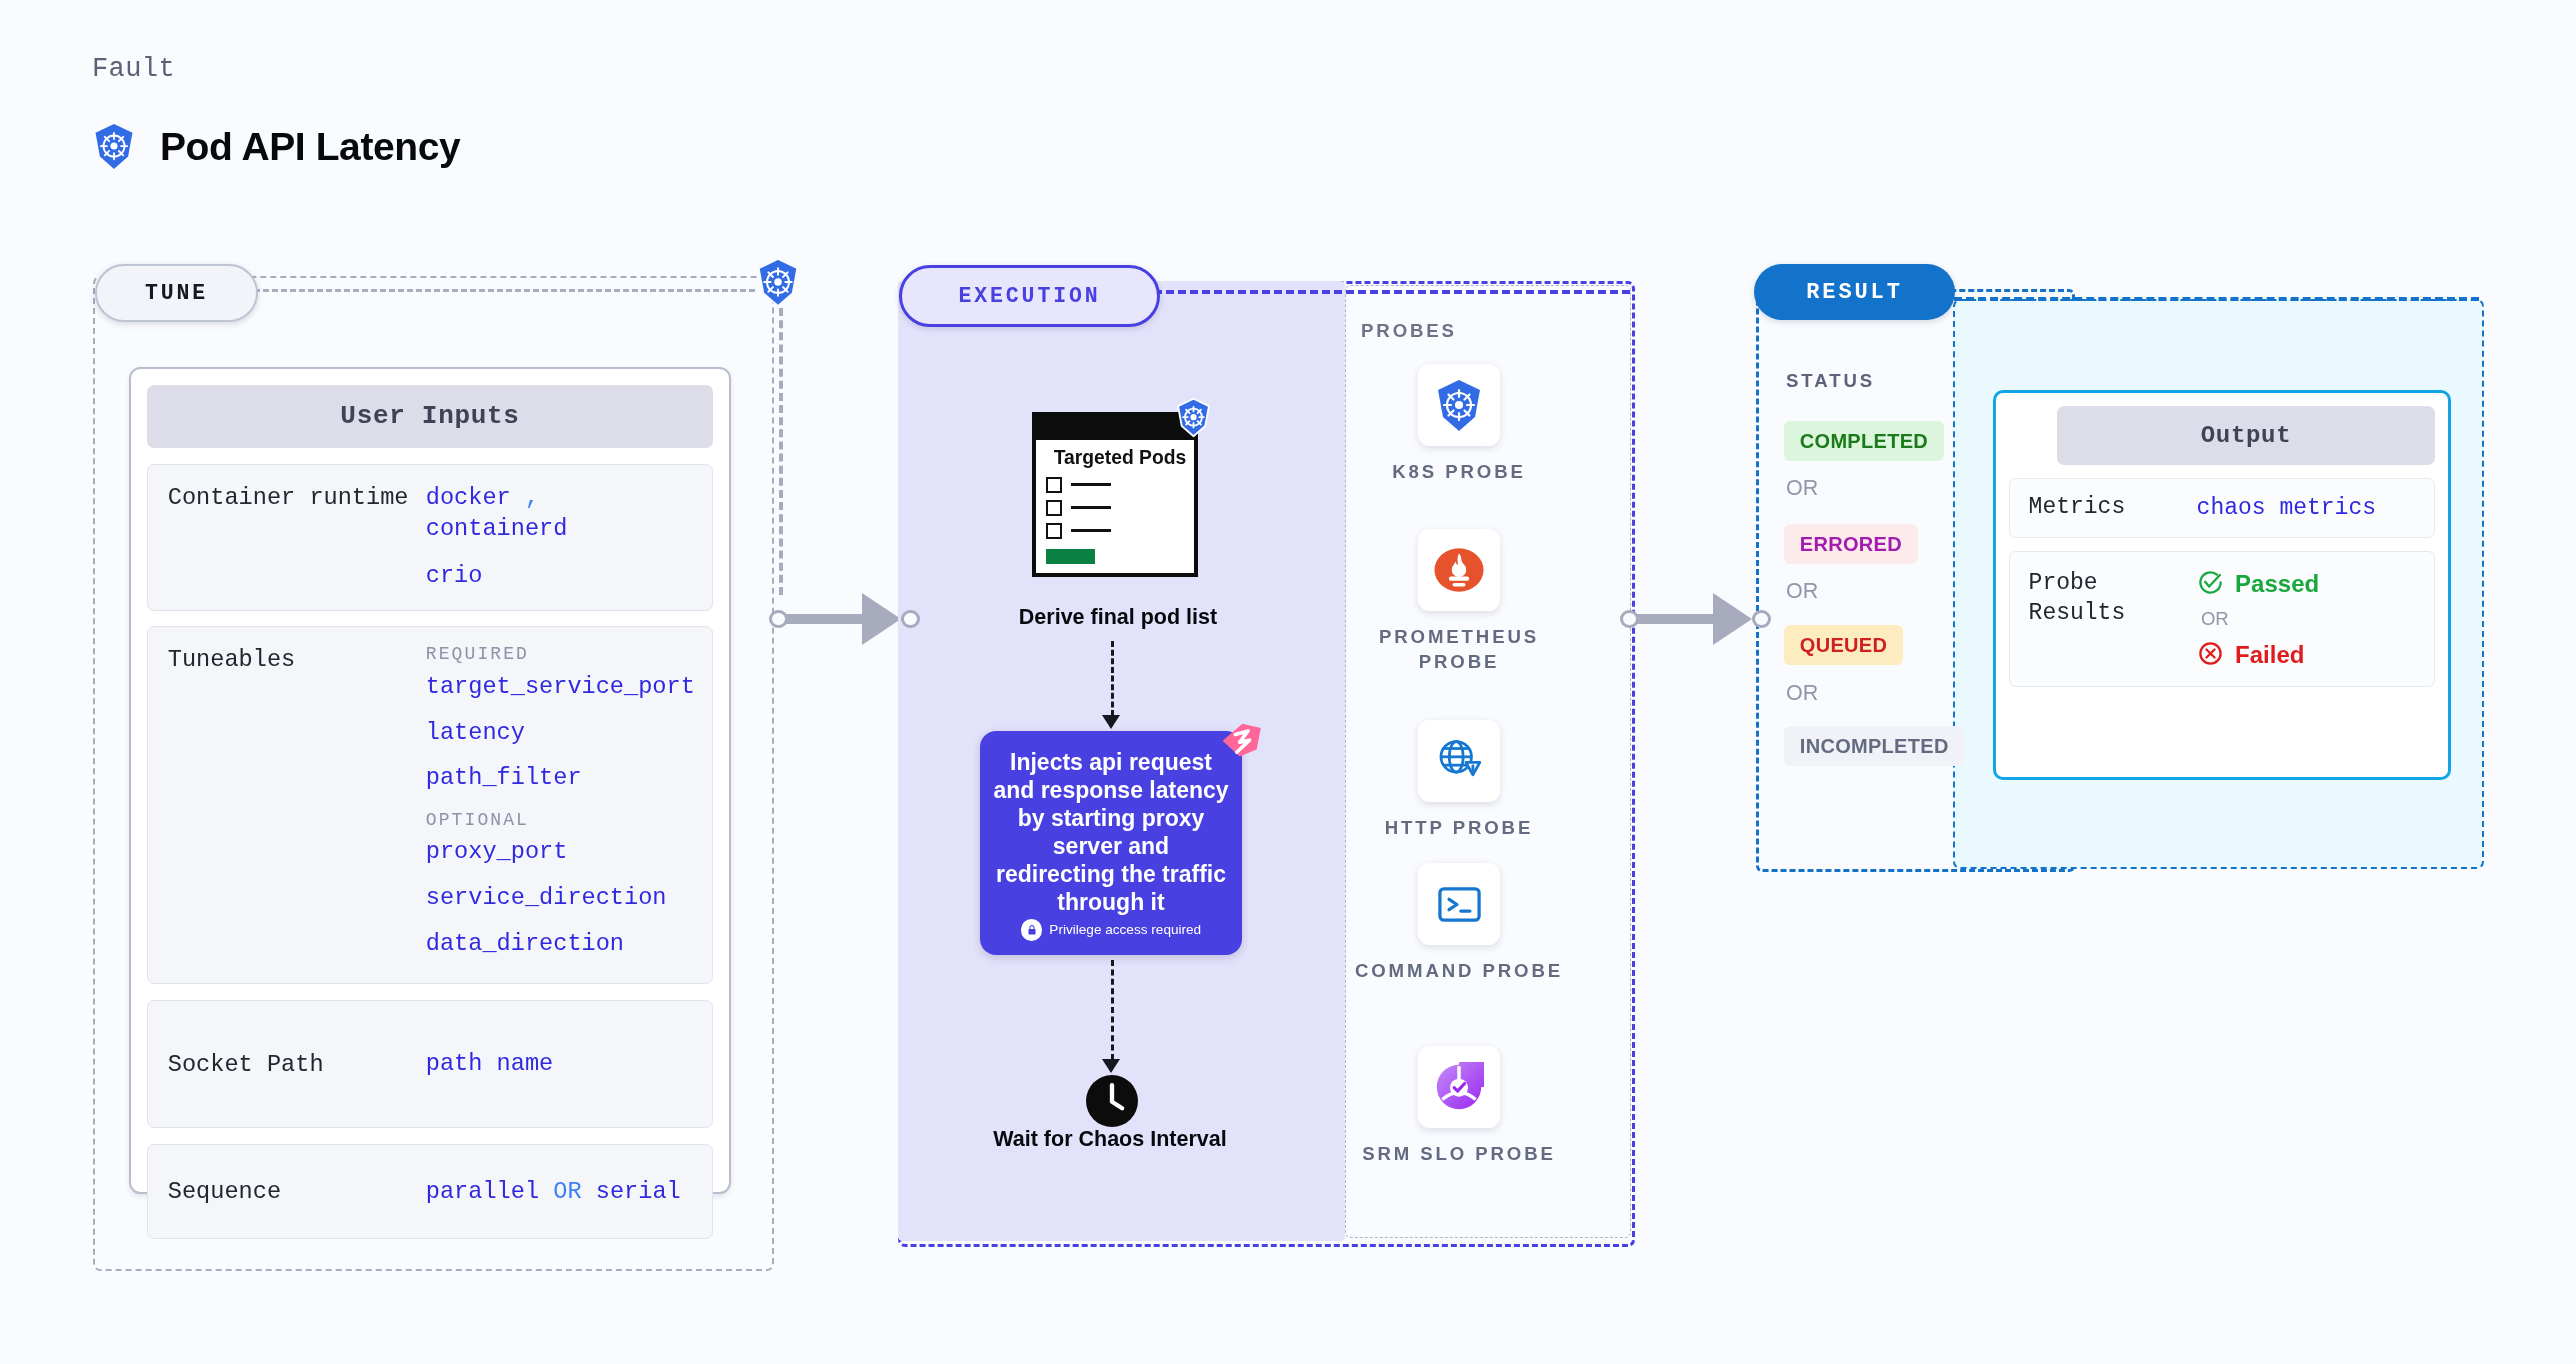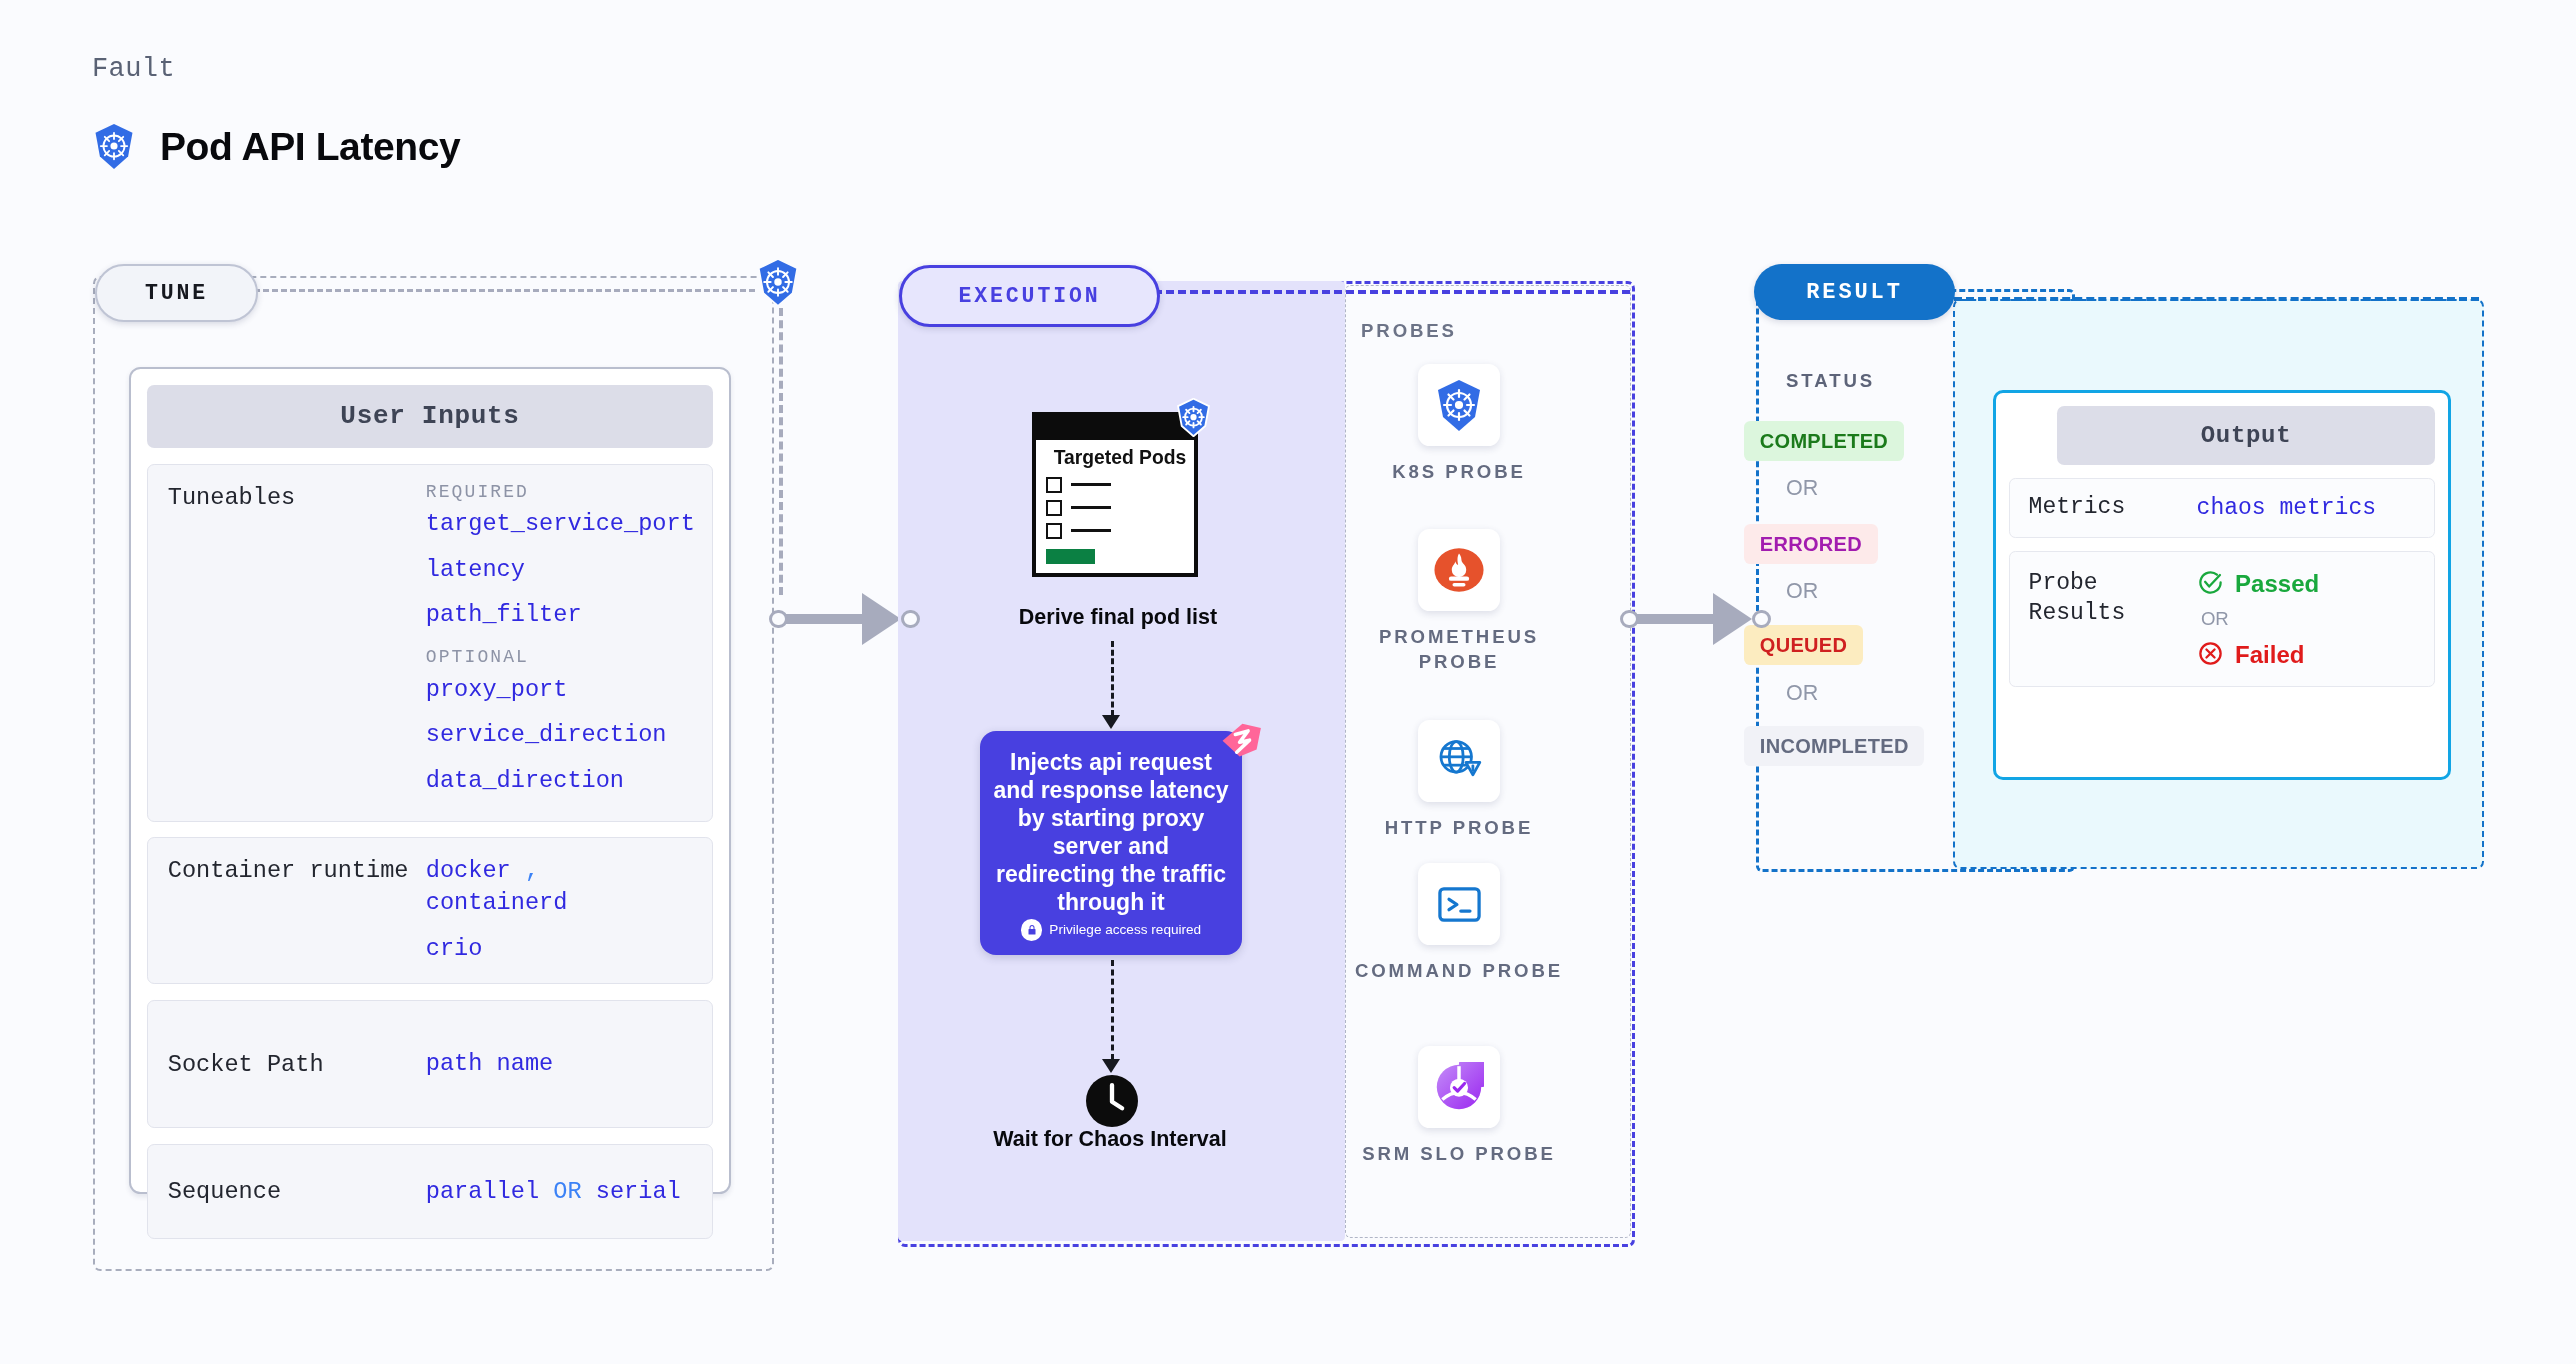--- a/index.html
+++ b/index.html
@@ -226,21 +226,21 @@
     margin-top:13px;font-size:18.6px;color:#646b80;letter-spacing:2.9px;
     text-align:center;line-height:1.35;font-weight:bold;
   }
 
   
   #status-title{
     position:absolute;left:1786px;top:370px;
     font-size:18.6px;color:#5d6479;letter-spacing:2.9px;font-weight:bold;
   }
   .status-badge{
-    position:absolute;left:1744px;border-radius:6.4px;
+    position:absolute;left:1784px;border-radius:6.4px;
     display:flex;align-items:center;justify-content:center;
     font-size:20px;font-weight:bold;letter-spacing:0.3px;padding:0 15.8px;
     height:40px;
   }
   .or-txt{
     position:absolute;left:1786px;font-size:21.5px;color:#9097a9;
     font-family:"Liberation Sans",sans-serif;
   }
 
   
@@ -295,43 +295,43 @@
   <span id="title-text">Pod API Latency</span>
 </div>
 
 <div id="tune-zone"></div>
 <div id="tune-dash-to-badge"></div>
 <div class="stage-pill" id="tune-pill">TUNE</div>
 
 <div id="tune-card">
   <div class="card-head">User Inputs</div>
 
+  <div class="kv-block" style="height:111px;">
+    <div class="kv-key">Container runtime</div>
+    <div class="kv-val">
+      <div class="val-line">
+        <span>docker</span>
+        <span class="sep">,</span>
+        <span>containerd</span>
+      </div>
+      <div class="val-line">crio</div>
+    </div>
+  </div>
+
   <div class="kv-block" style="height:322px;">
     <div class="kv-key">Tuneables</div>
     <div class="kv-val">
       <div class="kv-sub">REQUIRED</div>
       <div class="tunable">target_service_port</div>
       <div class="tunable">latency</div>
       <div class="tunable">path_filter</div>
       <div class="kv-sub">OPTIONAL</div>
       <div class="tunable">proxy_port</div>
       <div class="tunable">service_direction</div>
       <div class="tunable">data_direction</div>
-    </div>
-  </div>
-
-  <div class="kv-block" style="height:111px;">
-    <div class="kv-key">Container runtime</div>
-    <div class="kv-val">
-      <div class="val-line">
-        <span>docker</span>
-        <span class="sep">,</span>
-        <span>containerd</span>
-      </div>
-      <div class="val-line">crio</div>
     </div>
   </div>
 
   <div class="kv-block" style="height:92px;align-items:center;">
     <div class="kv-key">Socket Path</div>
     <div class="kv-val">
       <div class="val-line">path name</div>
     </div>
   </div>
 

